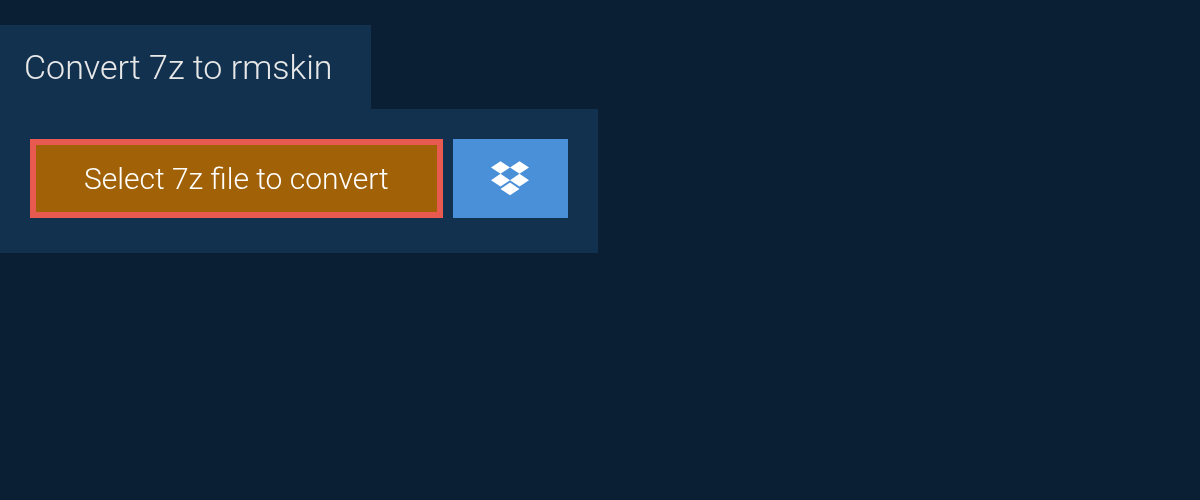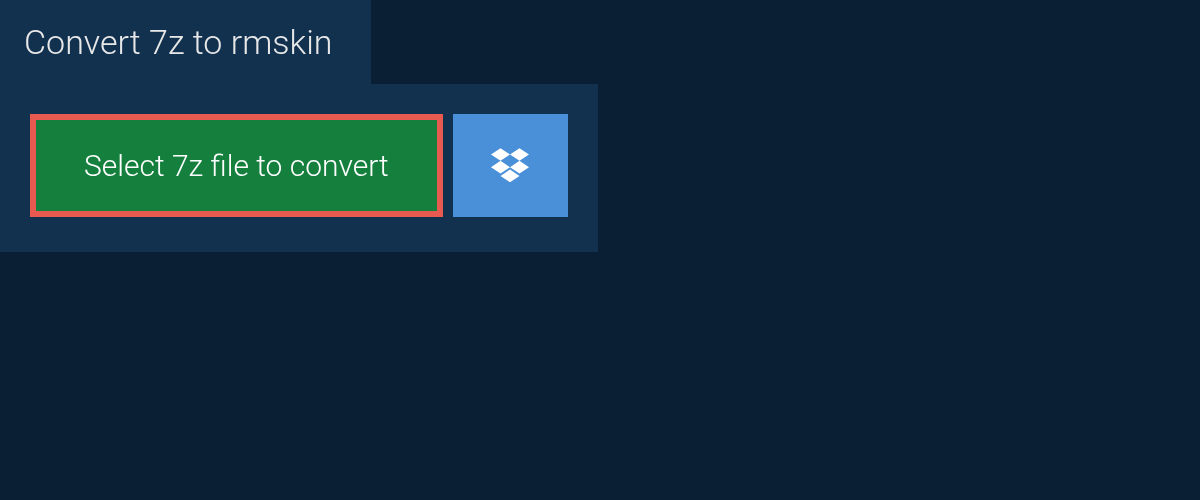--- a/index.html
+++ b/index.html
@@ -16,36 +16,37 @@
     }
     .tab-container {
       display: flex;
     }
     .tab {
       background: #11314f;
       padding: 22px 38px 22px 24px;
       color: #e8e8e8;
       font-size: 34px;
       font-weight: 300;
+      margin-top: 25px;
     }
     .panel {
       background: #11314f;
       padding: 30px 30px 35px 30px;
       display: flex;
       gap: 10px;
       align-items: stretch;
       width: fit-content;
     }
     .select-button {
-      background: #15803d;
+      background: #a16207;
       border: 6px solid #e85a4f;
       color: #ffffff;
       font-size: 30px;
       font-weight: 300;
-      padding: 28px 48px;
+      padding: 16px 48px;
       cursor: pointer;
       display: flex;
       align-items: center;
       justify-content: center;
     }
     .dropbox-button {
       background: #4a90d9;
       width: 115px;
       display: flex;
       align-items: center;

